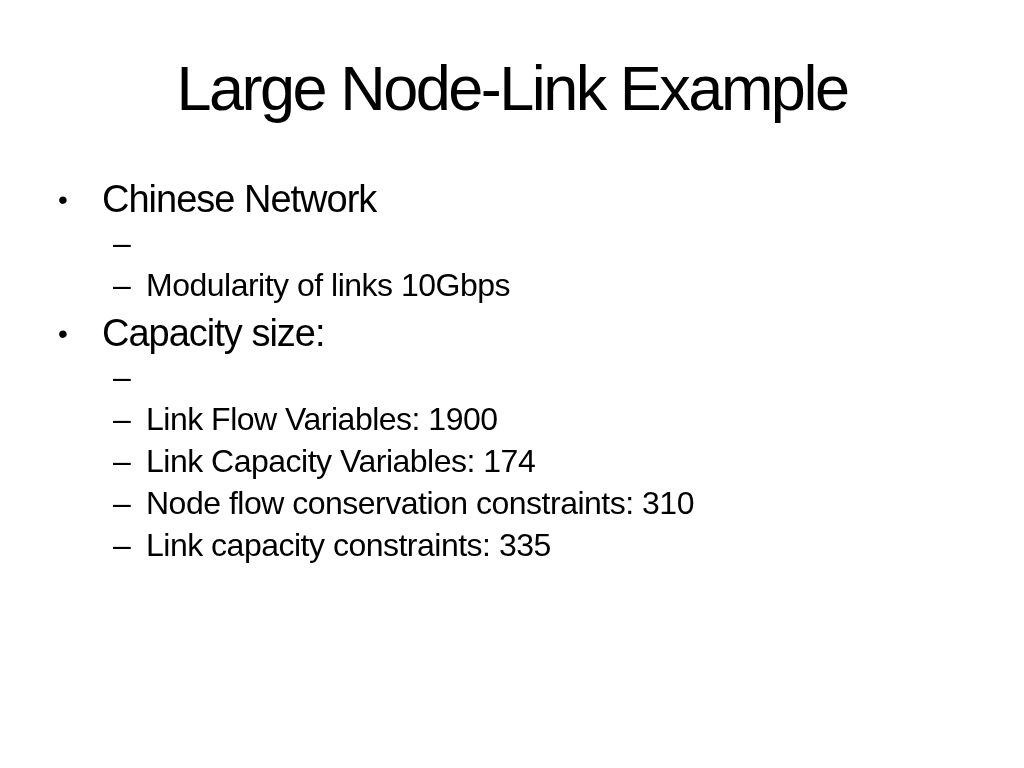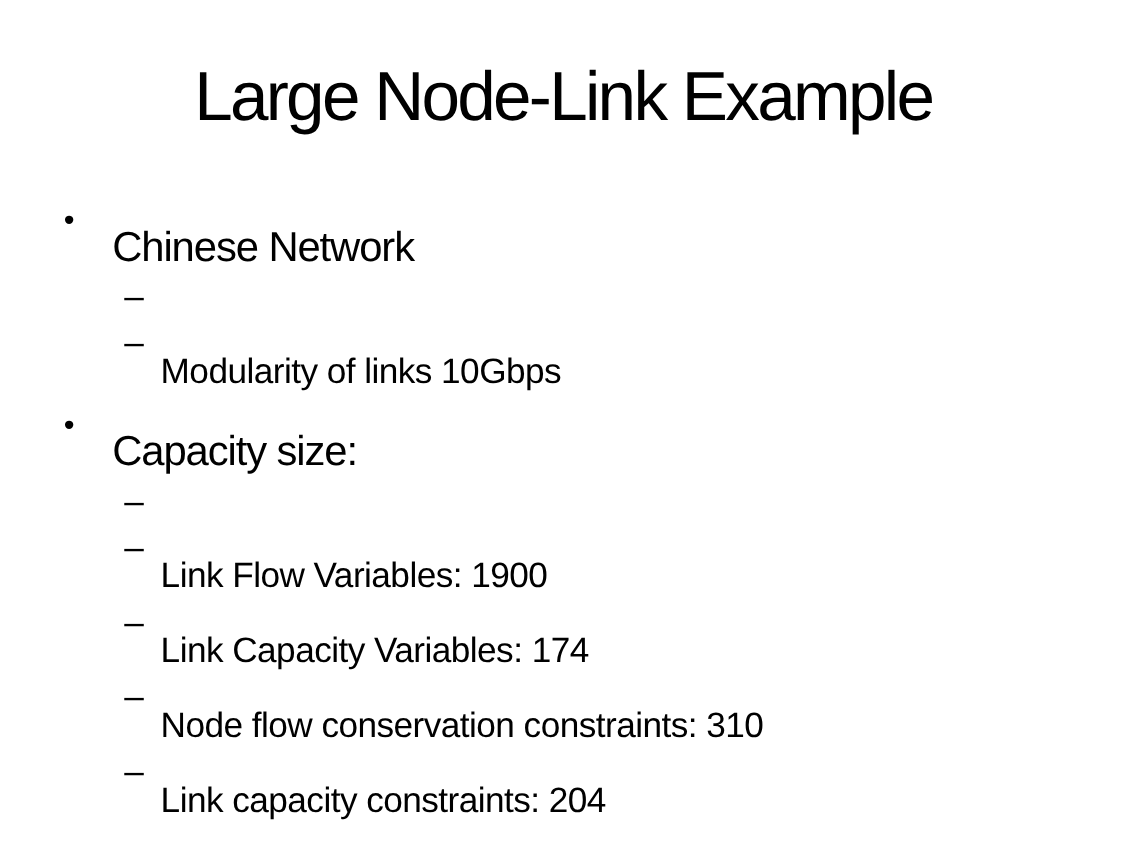--- a/index.html
+++ b/index.html
@@ -59,21 +59,21 @@
     letter-spacing: -0.5px;
     margin: 4px 0 6px 0;
   }
   .l2 .marker2 {
     flex: 0 0 33px;
     margin-left: 55px;
   }
   .sub-text {
     white-space: pre-line;
   }
-  .txt { display: block; margin-top: 26px; }
+  .txt { display: block; }
 </style>
 </head>
 <body>
 
 <div class="slide">
 
   <h1 class="title">Large Node-Link Example</h1>
 
   <div class="content">
 
@@ -110,17 +110,17 @@
       <span class="txt sub-text">Link Capacity Variables: 174</span>
     </div>
 
     <div class="l2">
       <span class="marker2">–</span>
       <span class="txt sub-text">Node flow conservation constraints: 310</span>
     </div>
 
     <div class="l2">
       <span class="marker2">–</span>
-      <span class="txt sub-text">Link capacity constraints: 204</span>
+      <span class="txt sub-text">Link capacity constraints: 335</span>
     </div>
 
   </div>
 </div>
 
 </body></html>

